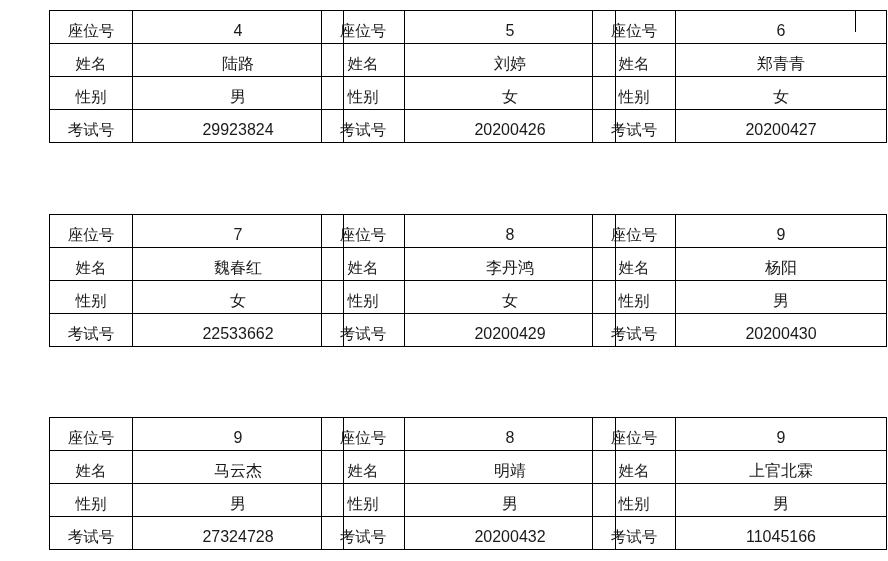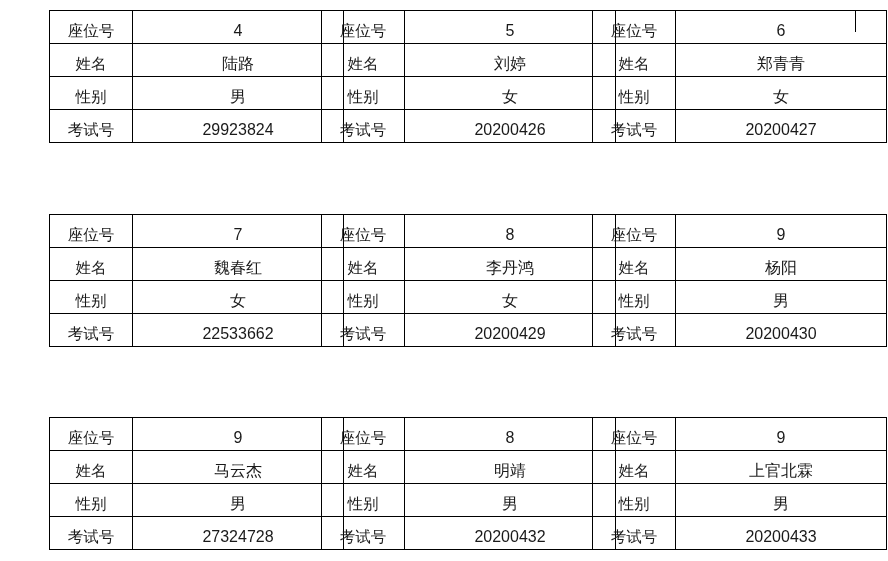--- a/index.html
+++ b/index.html
@@ -229,18 +229,18 @@
   <tr>
     <td class="label">姓名</td>
     <td class="value">上官北霖</td>
   </tr>
   <tr>
     <td class="label">性别</td>
     <td class="value">男</td>
   </tr>
   <tr>
     <td class="label">考试号</td>
-    <td class="value">20200433</td>
+    <td class="value">11045166</td>
   </tr>
 </tbody>
   </table>
 
 <div class="cursor"></div>
 
 </body></html>

